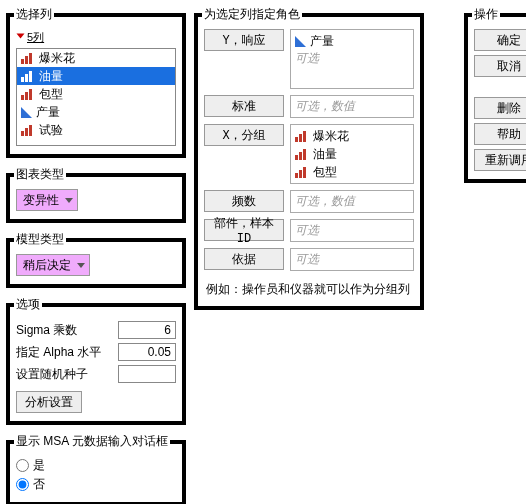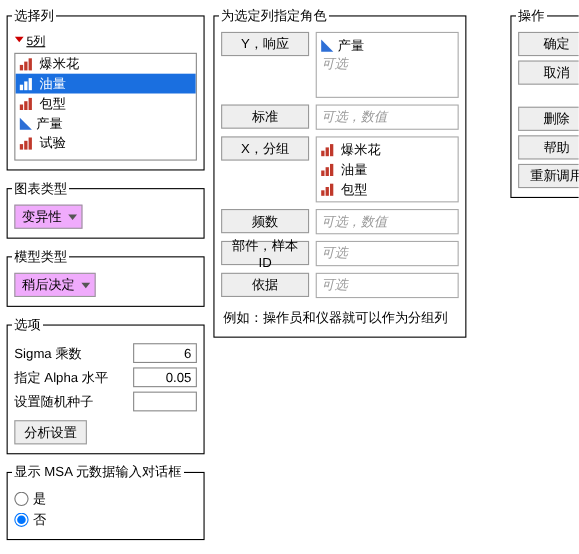--- a/index.html
+++ b/index.html
@@ -10,21 +10,21 @@
     font-size: 12px;
     background: #fff;
     color: #000;
     width: 526px;
   }
   .layout { display: flex; gap: 8px; align-items: flex-start; }
   .col-left { width: 180px; }
   .col-mid { width: 230px; }
   .col-right { width: 60px; padding-left: 32px; }
   fieldset {
-    border: 1px solid #000000;
+    border: 4px solid #000000;
     margin: 0 0 8px 0;
     padding: 6px 6px 8px 6px;
     position: relative;
   }
   legend {
     font-size: 12px;
     padding: 0 2px;
     margin-left: -2px;
   }
   .disclose {
@@ -106,21 +106,21 @@
     text-align: right;
     padding: 0 4px;
     font-family: inherit;
     font-size: 12px;
   }
   .btn {
     border: 1px solid #999;
     background: #eee;
     height: 22px;
     padding: 0 8px;
-    font-family: Liberation Sans, sans-serif;
+    font-family: Liberation Mono, monospace;
     font-size: 12px;
     cursor: default;
     display: inline-flex;
     align-items: center;
     justify-content: center;
     min-width: 54px;
   }
   .btn-wide { width: 70px; }
   .btn-role { width: 80px; justify-content: center; }
   .radio-row { display: flex; align-items: center; gap: 4px; padding: 1px 0; }

